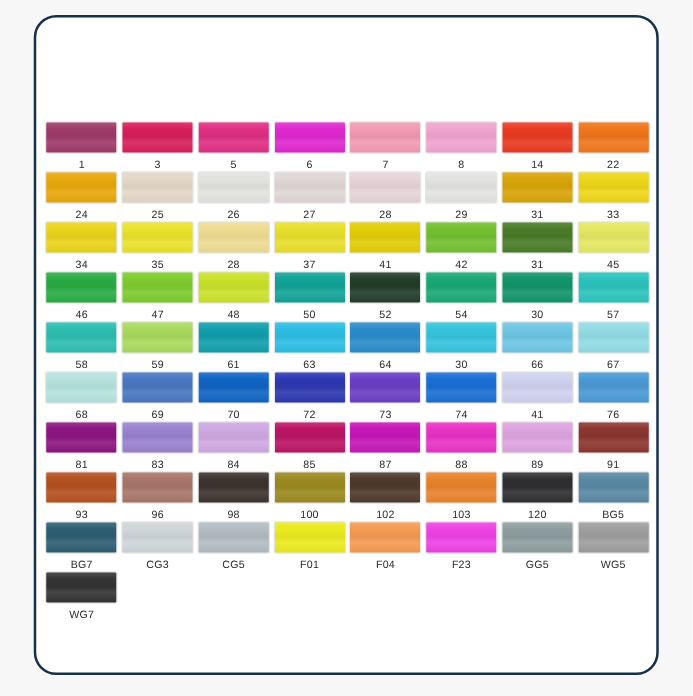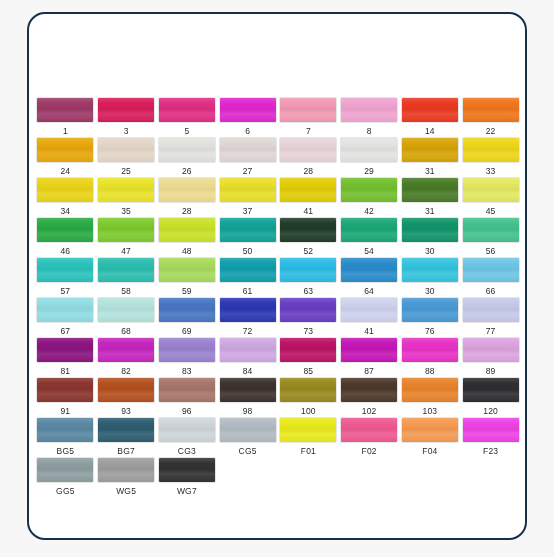--- a/index.html
+++ b/index.html
@@ -195,24 +195,20 @@
       </div>
       <div class="swatch-cell">
         <div class="swatch-chip" style="background-color: rgb(27, 168, 118);"></div>
         <div class="swatch-label">54</div>
       </div>
       <div class="swatch-cell">
         <div class="swatch-chip" style="background-color: rgb(18, 149, 107);"></div>
         <div class="swatch-label">30</div>
       </div>
       <div class="swatch-cell">
-        <div class="swatch-chip" style="background-color: rgb(69, 194, 141);"></div>
-        <div class="swatch-label">56</div>
-      </div>
-      <div class="swatch-cell">
         <div class="swatch-chip" style="background-color: rgb(43, 195, 188);"></div>
         <div class="swatch-label">57</div>
       </div>
       <div class="swatch-cell">
         <div class="swatch-chip" style="background-color: rgb(45, 190, 176);"></div>
         <div class="swatch-label">58</div>
       </div>
       <div class="swatch-cell">
         <div class="swatch-chip" style="background-color: rgb(168, 218, 94);"></div>
         <div class="swatch-label">59</div>
@@ -243,48 +239,48 @@
       </div>
       <div class="swatch-cell">
         <div class="swatch-chip" style="background-color: rgb(181, 227, 221);"></div>
         <div class="swatch-label">68</div>
       </div>
       <div class="swatch-cell">
         <div class="swatch-chip" style="background-color: rgb(73, 119, 194);"></div>
         <div class="swatch-label">69</div>
       </div>
       <div class="swatch-cell">
+        <div class="swatch-chip" style="background-color: rgb(16, 100, 196);"></div>
+        <div class="swatch-label">70</div>
+      </div>
+      <div class="swatch-cell">
         <div class="swatch-chip" style="background-color: rgb(46, 56, 178);"></div>
         <div class="swatch-label">72</div>
       </div>
       <div class="swatch-cell">
         <div class="swatch-chip" style="background-color: rgb(106, 63, 196);"></div>
         <div class="swatch-label">73</div>
       </div>
       <div class="swatch-cell">
+        <div class="swatch-chip" style="background-color: rgb(27, 111, 212);"></div>
+        <div class="swatch-label">74</div>
+      </div>
+      <div class="swatch-cell">
         <div class="swatch-chip" style="background-color: rgb(207, 210, 238);"></div>
         <div class="swatch-label">41</div>
       </div>
       <div class="swatch-cell">
         <div class="swatch-chip" style="background-color: rgb(74, 154, 214);"></div>
         <div class="swatch-label">76</div>
       </div>
       <div class="swatch-cell">
-        <div class="swatch-chip" style="background-color: rgb(198, 201, 232);"></div>
-        <div class="swatch-label">77</div>
-      </div>
-      <div class="swatch-cell">
         <div class="swatch-chip" style="background-color: rgb(140, 21, 128);"></div>
         <div class="swatch-label">81</div>
       </div>
       <div class="swatch-cell">
-        <div class="swatch-chip" style="background-color: rgb(197, 39, 190);"></div>
-        <div class="swatch-label">82</div>
-      </div>
-      <div class="swatch-cell">
         <div class="swatch-chip" style="background-color: rgb(154, 130, 208);"></div>
         <div class="swatch-label">83</div>
       </div>
       <div class="swatch-cell">
         <div class="swatch-chip" style="background-color: rgb(207, 168, 226);"></div>
         <div class="swatch-label">84</div>
       </div>
       <div class="swatch-cell">
         <div class="swatch-chip" style="background-color: rgb(188, 20, 102);"></div>
         <div class="swatch-label">85</div>
@@ -345,24 +341,20 @@
         <div class="swatch-chip" style="background-color: rgb(206, 214, 218);"></div>
         <div class="swatch-label">CG3</div>
       </div>
       <div class="swatch-cell">
         <div class="swatch-chip" style="background-color: rgb(178, 188, 194);"></div>
         <div class="swatch-label">CG5</div>
       </div>
       <div class="swatch-cell">
         <div class="swatch-chip" style="background-color: rgb(234, 234, 30);"></div>
         <div class="swatch-label">F01</div>
-      </div>
-      <div class="swatch-cell">
-        <div class="swatch-chip" style="background-color: rgb(239, 90, 146);"></div>
-        <div class="swatch-label">F02</div>
       </div>
       <div class="swatch-cell">
         <div class="swatch-chip" style="background-color: rgb(245, 154, 82);"></div>
         <div class="swatch-label">F04</div>
       </div>
       <div class="swatch-cell">
         <div class="swatch-chip" style="background-color: rgb(238, 66, 228);"></div>
         <div class="swatch-label">F23</div>
       </div>
       <div class="swatch-cell">

